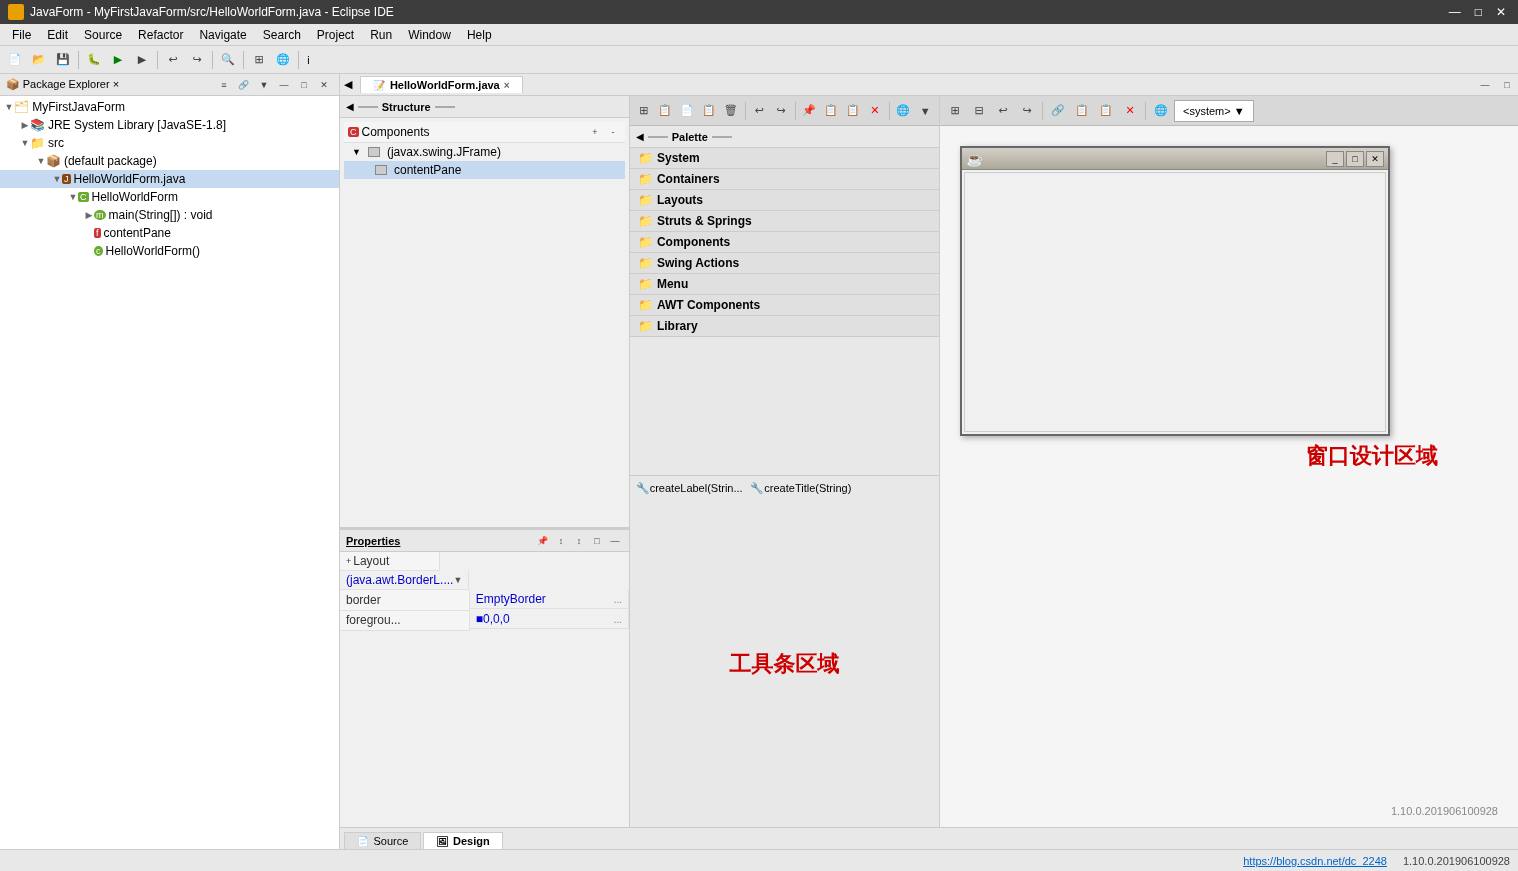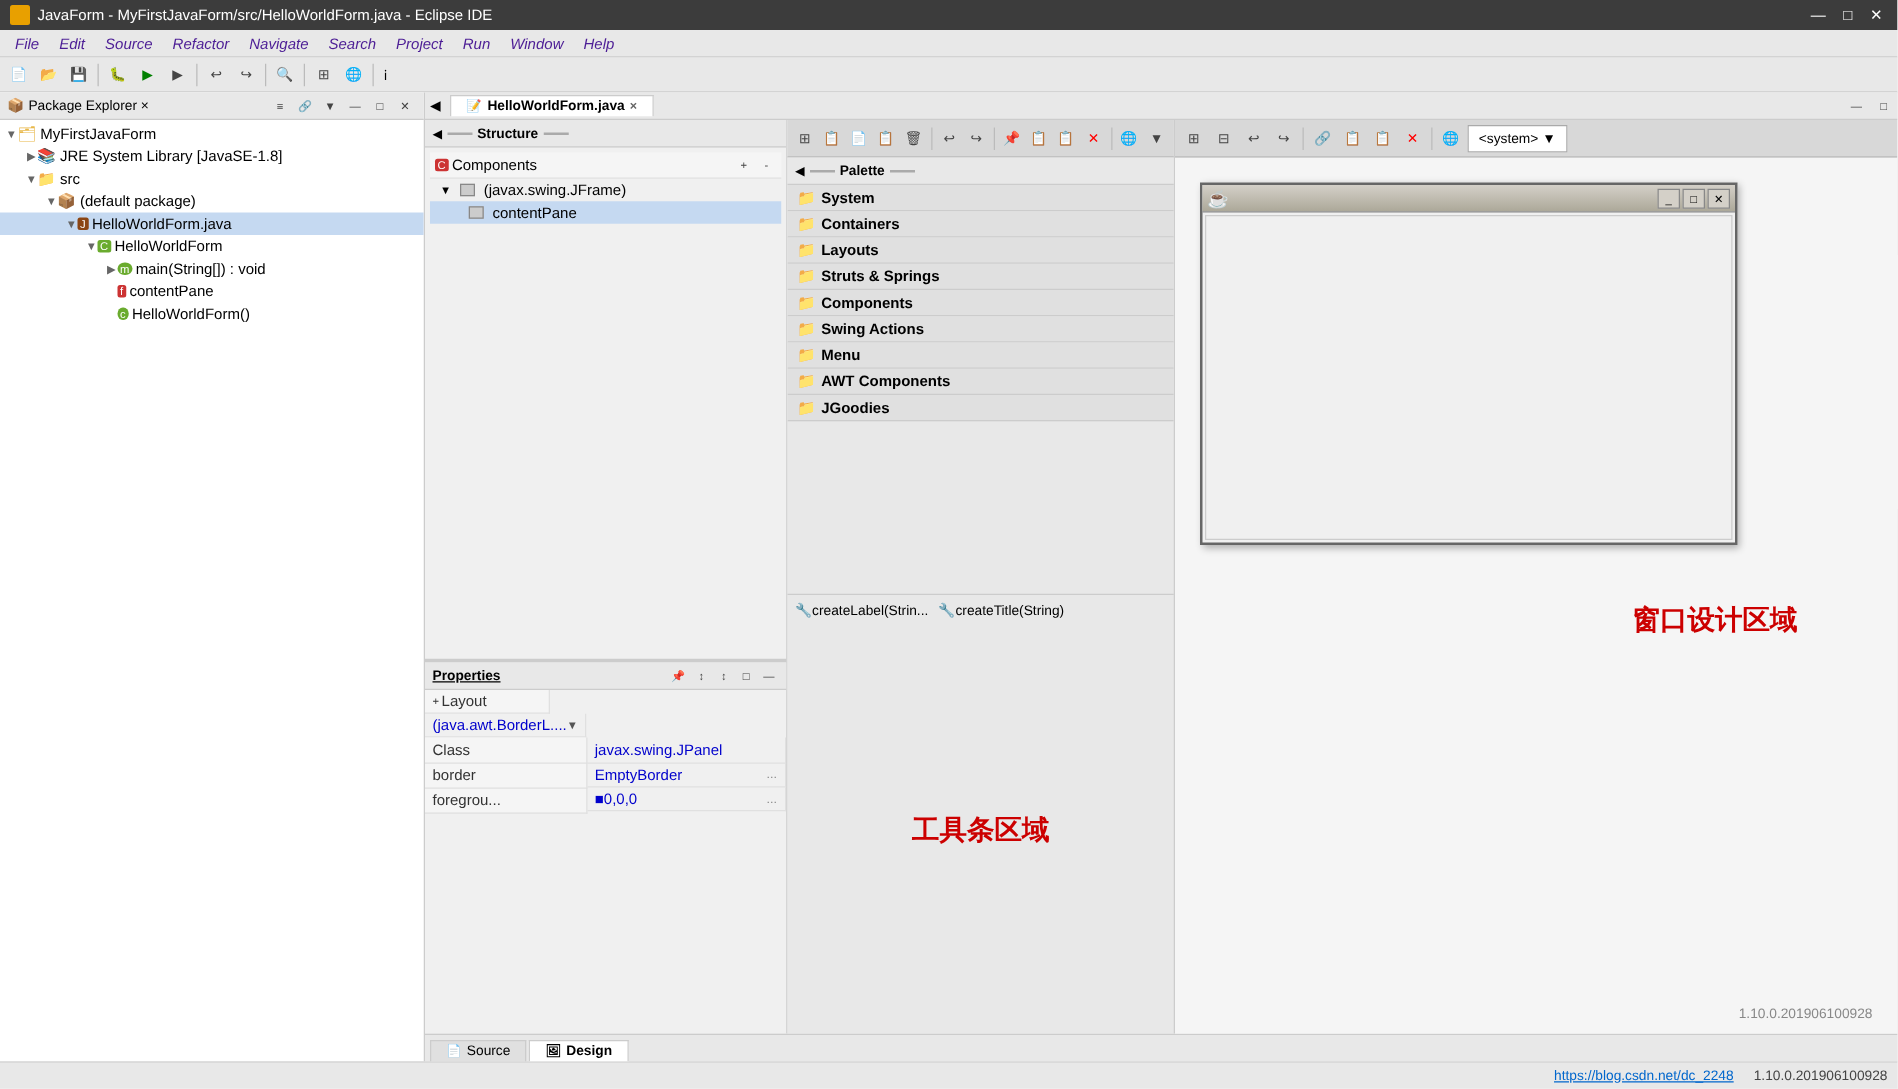--- a/index.html
+++ b/index.html
@@ -4,21 +4,21 @@
   <style>
     * { box-sizing: border-box; margin: 0; padding: 0; }
     body { font-family: 'Segoe UI', Arial, sans-serif; font-size: 12px; background: #f0f0f0; overflow: hidden; width: 1518px; height: 871px; }
 
     
     #title-bar { background: #3c3c3c; color: #fff; padding: 4px 8px; font-size: 12px; display: flex; align-items: center; gap: 6px; height: 24px; }
     #title-bar .icon { width: 16px; height: 16px; background: #e8a000; border-radius: 2px; display: inline-block; }
 
     
     #menu-bar { background: #e8e8e8; border-bottom: 1px solid #ccc; display: flex; align-items: center; height: 22px; padding: 0 4px; }
-    #menu-bar span { padding: 2px 8px; cursor: pointer; font-size: 12px; color: #4c1d95; font-style: italic; }
+    #menu-bar span { padding: 2px 8px; cursor: pointer; font-size: 12px; color: #000000; }
 
     
     #toolbar { background: #e8e8e8; border-bottom: 1px solid #ccc; height: 28px; display: flex; align-items: center; padding: 2px 4px; gap: 2px; }
     .tb-btn { width: 22px; height: 22px; background: none; border: 1px solid transparent; cursor: pointer; display: flex; align-items: center; justify-content: center; font-size: 11px; color: #444; }
     .tb-sep { width: 1px; height: 18px; background: #bbb; margin: 0 2px; }
 
     
     #main { display: flex; height: calc(871px - 24px - 22px - 28px - 22px); }
 
     
@@ -282,24 +282,20 @@
             </div>
           </div>
           <div id="prop-scroll">
             <table id="properties-table">
               <tbody>
               <tr>
                 <td style="display:flex;align-items:center;gap:2px;"><span style="font-size:9px;">+</span> Layout</td>
                 <td style="color:#0000cc;display:flex;align-items:center;">(java.awt.BorderL.... <span style="font-size:9px;color:#555;">▼</span></td>
               </tr>
               <tr>
-                <td>Class</td>
-                <td style="color:#0000cc;">javax.swing.JPanel</td>
-              </tr>
-              <tr>
                 <td>border</td>
                 <td style="display:flex;align-items:center;justify-content:space-between;">
                       <span>EmptyBorder</span>
                       <span class="prop-dots">...</span>
                     </td>
               </tr>
               <tr>
                 <td>foregrou...</td>
                 <td style="display:flex;align-items:center;justify-content:space-between;">
                       <span>■0,0,0</span>
@@ -370,21 +366,21 @@
           <div class="palette-group">
             <span style="color:#e8b84b;">📁</span>
             <span>Menu</span>
           </div>
           <div class="palette-group">
             <span style="color:#e8b84b;">📁</span>
             <span>AWT Components</span>
           </div>
           <div class="palette-group">
             <span style="color:#e8b84b;">📁</span>
-            <span>JGoodies</span>
+            <span>Library</span>
           </div>
         </div>
         <div id="palette-label-area">
           <span style="font-size:11px;cursor:pointer;">🔧createLabel(Strin...</span>
           <span style="font-size:11px;cursor:pointer;">🔧createTitle(String)</span>
         </div>
 
         <div style="flex:1;display:flex;align-items:center;justify-content:center;">
           <span class="annotation-label">工具条区域</span>
         </div>
@@ -414,21 +410,21 @@
               <span style="font-size:14px;">☕</span>
               <div id="jframe-controls">
                 <div class="jframe-btn">_</div>
                 <div class="jframe-btn">□</div>
                 <div class="jframe-btn">✕</div>
               </div>
             </div>
             <div id="jframe-body"></div>
           </div>
 
-          <span class="annotation-label" style="position:absolute;right:80px;top:45%;color:#cc0000;font-size:22px;font-weight:bold;margin-top:40px;">窗口设计区域</span>
+          <span class="annotation-label" style="position:absolute;right:80px;top:45%;color:#cc0000;font-size:22px;font-weight:bold;">窗口设计区域</span>
 
           <span style="position:absolute;bottom:10px;right:20px;font-size:11px;color:#888;">1.10.0.201906100928</span>
         </div>
       </div>
 
     </div>
 
     <div id="bottom-tabs">
       <div class="bottom-tab">
         <span style="font-size:10px;">📄</span>

